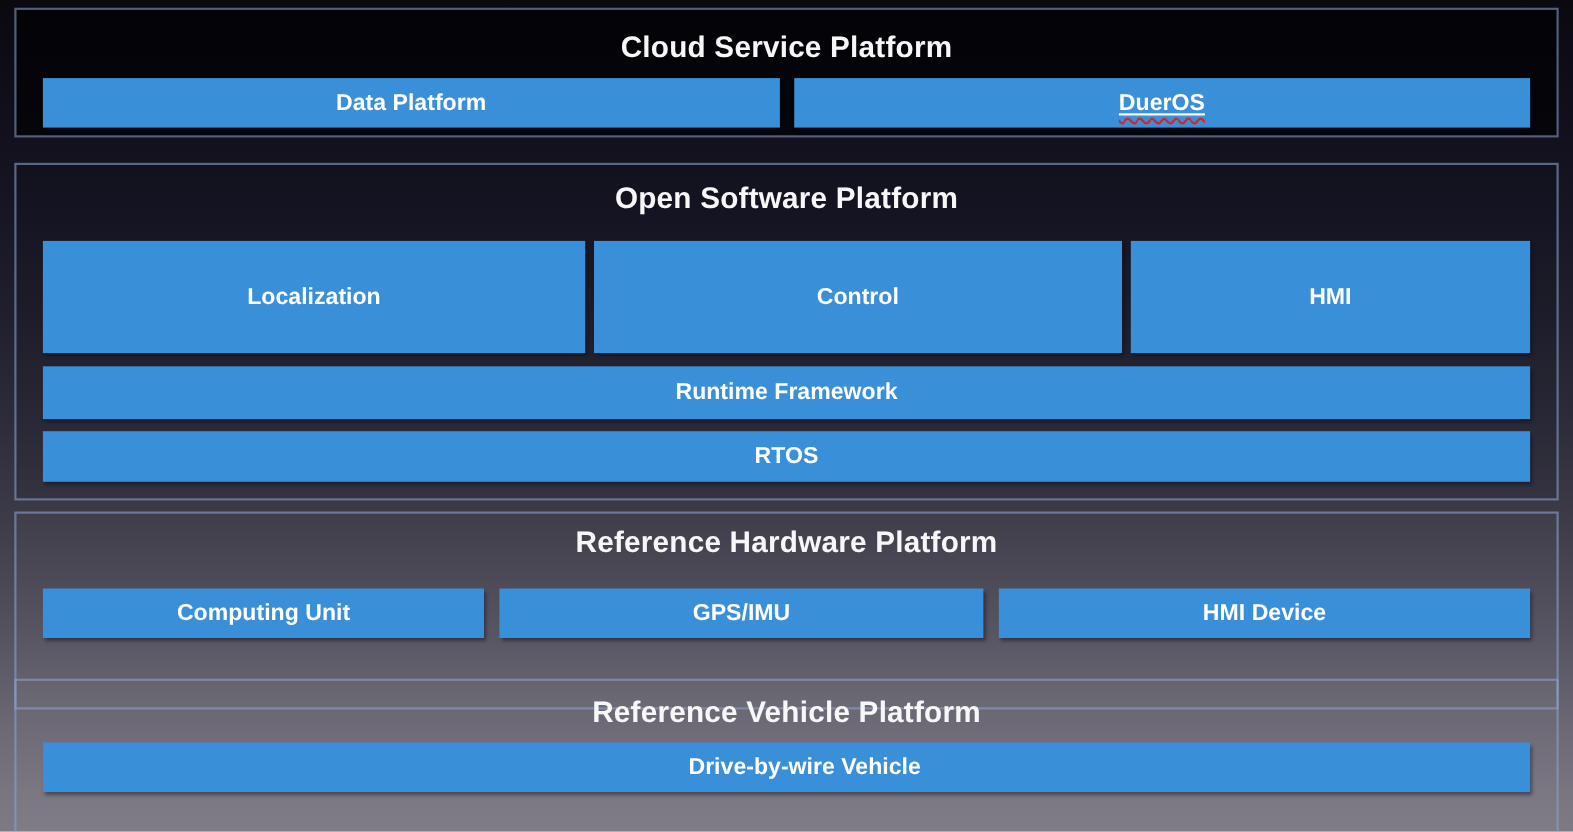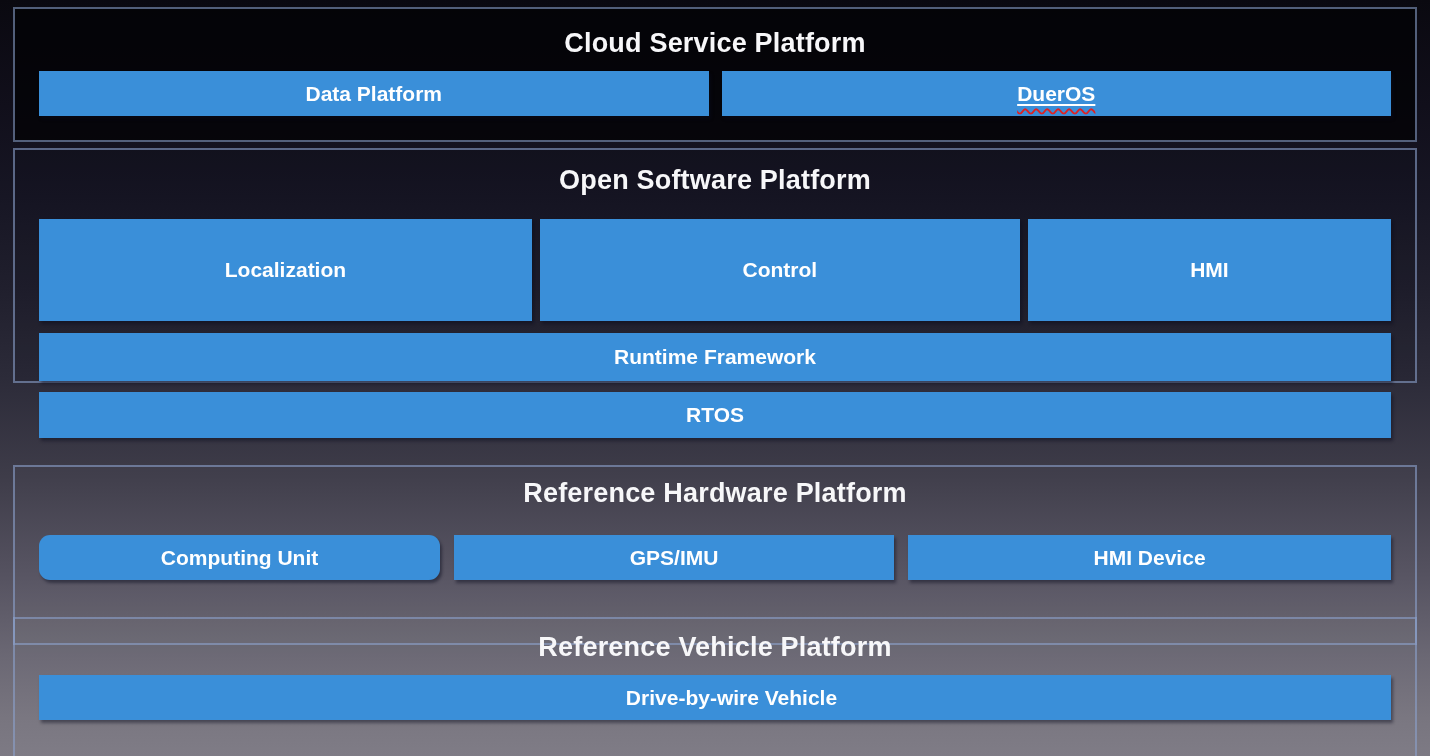--- a/index.html
+++ b/index.html
@@ -9,22 +9,22 @@
     background:linear-gradient(180deg,
       #0a0910 0%, #110f1b 14%, #171624 26%, #201f2d 38%,
       #2c2b39 50%, #3e3c49 63%, #555260 76%, #6b6874 87%,
       #78757f 95%, #7d7a84 100%);
   }
   .panel{
     position:absolute;left:13px;width:1404px;box-sizing:border-box;
     border:2px solid rgba(138,160,204,0.60);
     padding:0 24px;
   }
-  .panel-cloud   {top:7px;   height:135px; background:rgba(2,2,5,0.78); border-color:rgba(125,145,185,0.65);}
-  .panel-software{top:148px; height:235px; background:rgba(8,8,18,0.10);}
+  .panel-cloud   {top:7px;   height:118px; background:rgba(2,2,5,0.78); border-color:rgba(125,145,185,0.65);}
+  .panel-software{top:148px; height:307px; background:rgba(8,8,18,0.10);}
   .panel-hardware{top:465px; height:180px; background:rgba(255,255,255,0.02);}
   .panel-vehicle {top:617px; height:155px; background:rgba(255,255,255,0.02);}
 
   .panel-title{
     margin:0;text-align:center;color:#f7f7f9;font-weight:bold;
     font-size:27px;line-height:32px;letter-spacing:0.2px;
   }
   .panel-cloud    .panel-title{padding-top:18px;}
   .panel-software .panel-title{padding-top:14px;}
   .panel-hardware .panel-title{padding-top:10px;}
@@ -40,21 +40,21 @@
     display:flex;align-items:center;justify-content:center;text-align:center;
     box-shadow:2px 3px 3px rgba(8,12,28,0.45);
     box-sizing:border-box;
   }
   .h-small{height:45px;}
   .h-big  {height:102px;}
   .row-cloud .block{flex:1 1 0;}
   .flex-loc {flex:494 1 0;}
   .flex-ctl {flex:481 1 0;}
   .flex-hmi {flex:364 1 0;}
-  .flex-cu  {flex:402 1 0;border-radius:11px;}
+  .flex-cu  {flex:402 1 0;}
   .flex-gps {flex:441 1 0;}
   .flex-hmid{flex:484 1 0;}
   .bar{margin-top:12px;height:48px;}
   .bar-rtos{margin-top:11px;height:46px;}
   .bar-vehicle{margin-top:12px;height:45px;padding-left:33px;}
 
   .wavy-underline{
     text-decoration:underline wavy #e02121;
     text-underline-offset:7px;
     text-decoration-thickness:1.5px;

